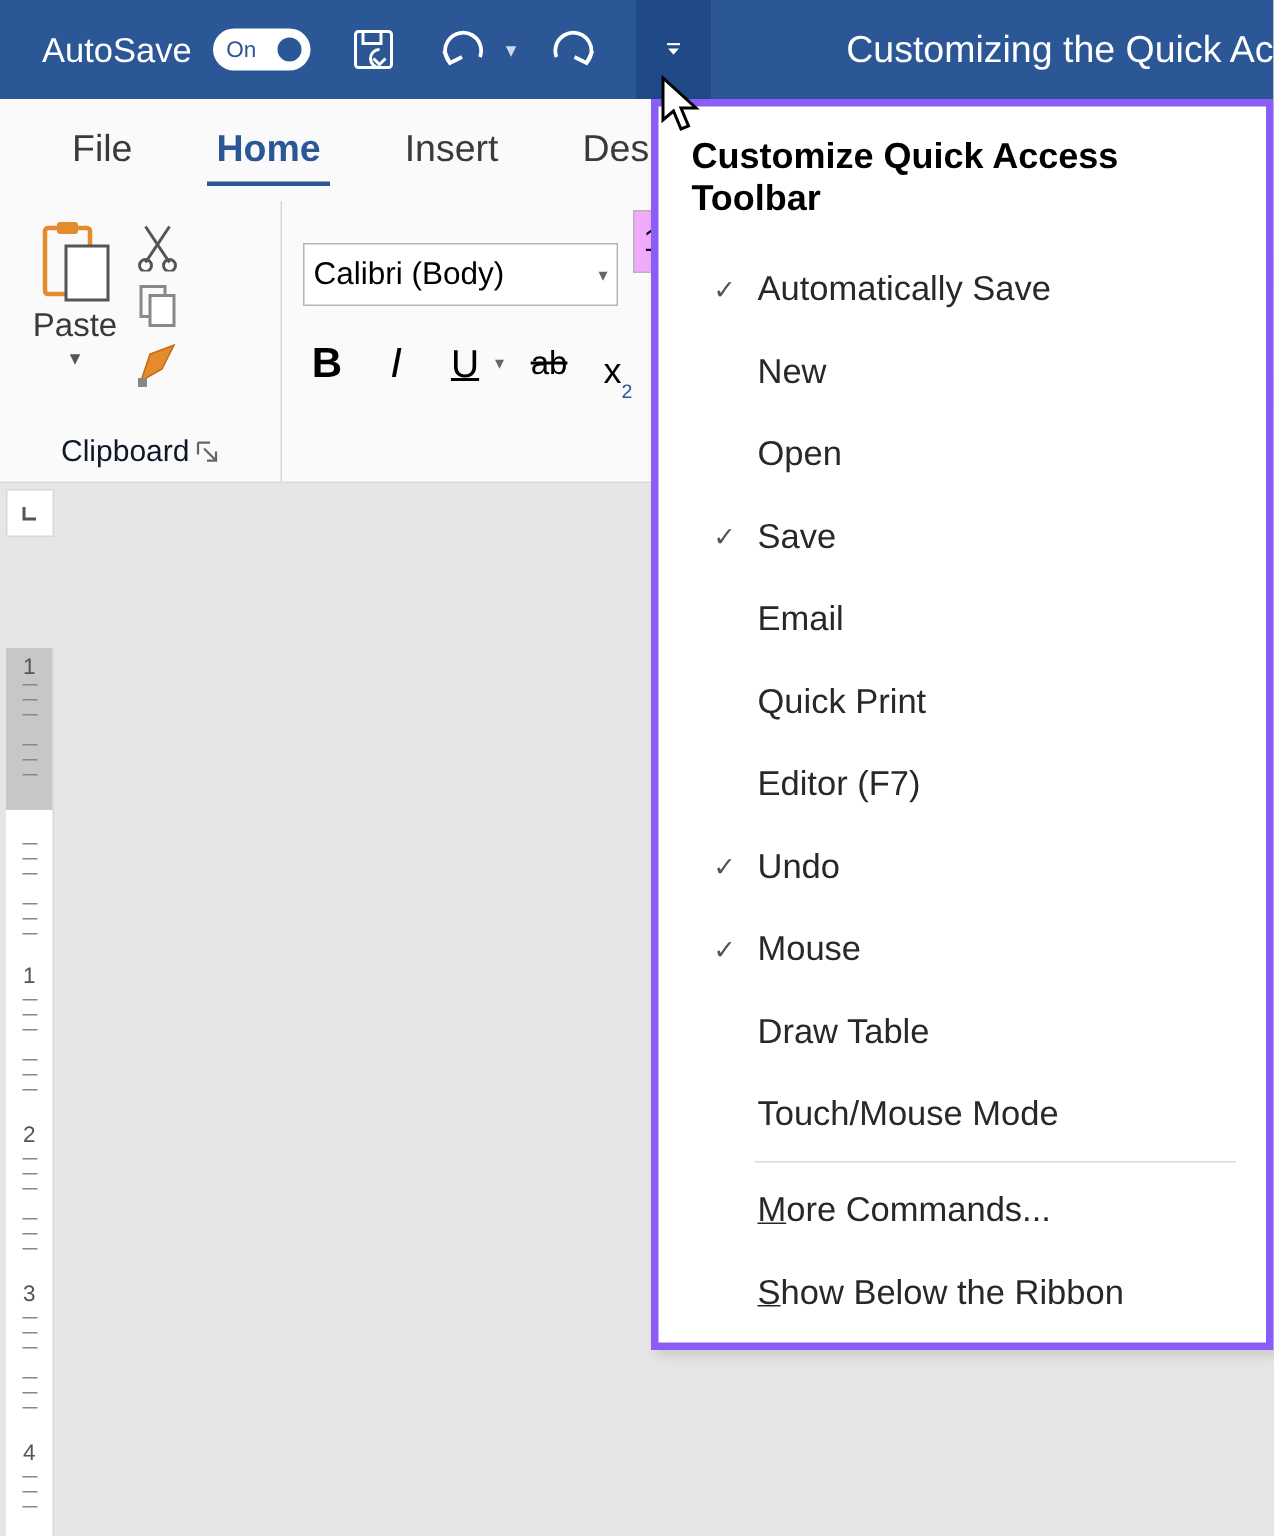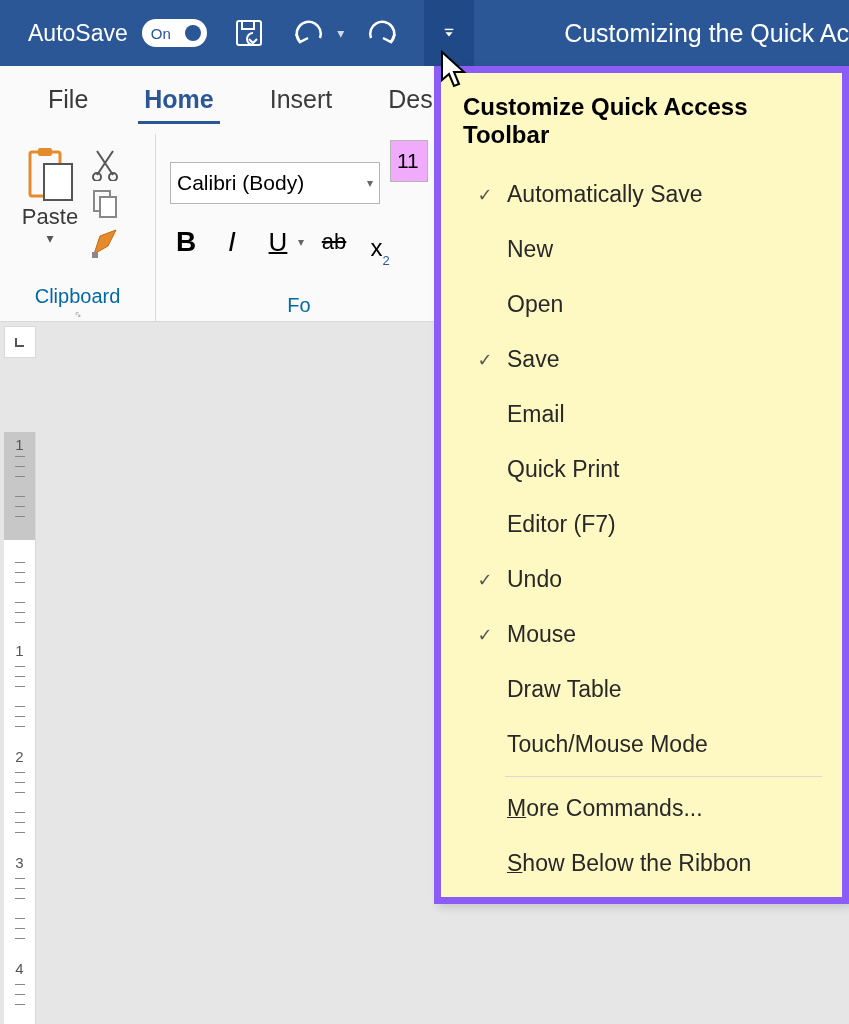--- a/index.html
+++ b/index.html
@@ -83,26 +83,25 @@
     display:flex;
     flex-direction:column;
     position: relative;
   }
   .group-sep { border-right:1px solid #d9d9d9; }
   .group-body { flex:1; display:flex; align-items:flex-start; }
   .group-label {
     height: 32px;
     text-align:center;
     font-size:20px;
-    color:#0369a1;
+    color:#0f172a;
     display:flex;
     align-items:center;
     justify-content:center;
     gap:4px;
-    flex-direction:column;
   }
   .dlg-launch { width:16px; height:16px; }
 
   
   .paste-stack { display:flex; flex-direction:column; align-items:center; width:72px; cursor:pointer;}
   .paste-icon { width:52px; height:56px; display:flex; justify-content:center; margin-top:6px;}
   .paste-label { font-size:22px; color:#3a3a3a; margin-top:2px; }
   .paste-drop { font-size:14px; color:#555; }
   .clip-side { display:flex; flex-direction:column; justify-content:space-between; padding:6px 0 10px 2px; }
   .clip-icon { width:34px; height:34px; display:flex; align-items:center; justify-content:center; cursor:pointer; margin: 2px 0;}
@@ -157,22 +156,22 @@
   }
   .vruler-gray { position:absolute; top:0; left:0; right:0; height:108px; background:#c7c7c7; }
   .tick-big { position:absolute; left:0; width:100%; text-align:center; font-size:15px; color:#555;}
   .tick-sm { position:absolute; left:11px; width:10px; height:1px; background:#888;}
 
   
   .dropdown {
     position:absolute;
     left: 434px; top: 66px;
     width: 415px;
-    background:#fef9c3;
-    border:7px solid #8b5cf6;
+    background:#ffffff;
+    border:5px solid #8b5cf6;
     box-shadow: 4px 4px 8px rgba(0,0,0,0.12);
     z-index: 50;
     padding-bottom:6px;
   }
   .dd-title { font-size:24px; font-weight:700; padding: 20px 22px 18px 22px; }
   .dd-item {
     display:flex;
     align-items:center;
     font-size:23px;
     color:#282828;
@@ -232,21 +231,21 @@
 
 <div class="tabs">
   <div class="tab">File</div>
   <div class="tab active">Home</div>
   <div class="tab">Insert</div>
   <div class="tab">Desi</div>
 </div>
 
 <div class="ribbon">
 
-  <div class="group group-sep" style="width:156px;">
+  <div class="group group-sep" style="width:188px;">
     <div class="group-body">
       <div class="paste-stack">
         <div class="paste-icon">
           <svg width="52" height="58" viewBox="0 0 52 58">
             <rect x="6" y="6" width="30" height="44" rx="2" fill="none" stroke="#e68a2e" stroke-width="3"></rect>
             <rect x="14" y="2" width="14" height="8" rx="2" fill="#e68a2e"></rect>
             <rect x="20" y="18" width="28" height="36" fill="#fff" stroke="#555" stroke-width="2"></rect>
           </svg>
         </div>
         <span class="paste-label">Paste</span>

